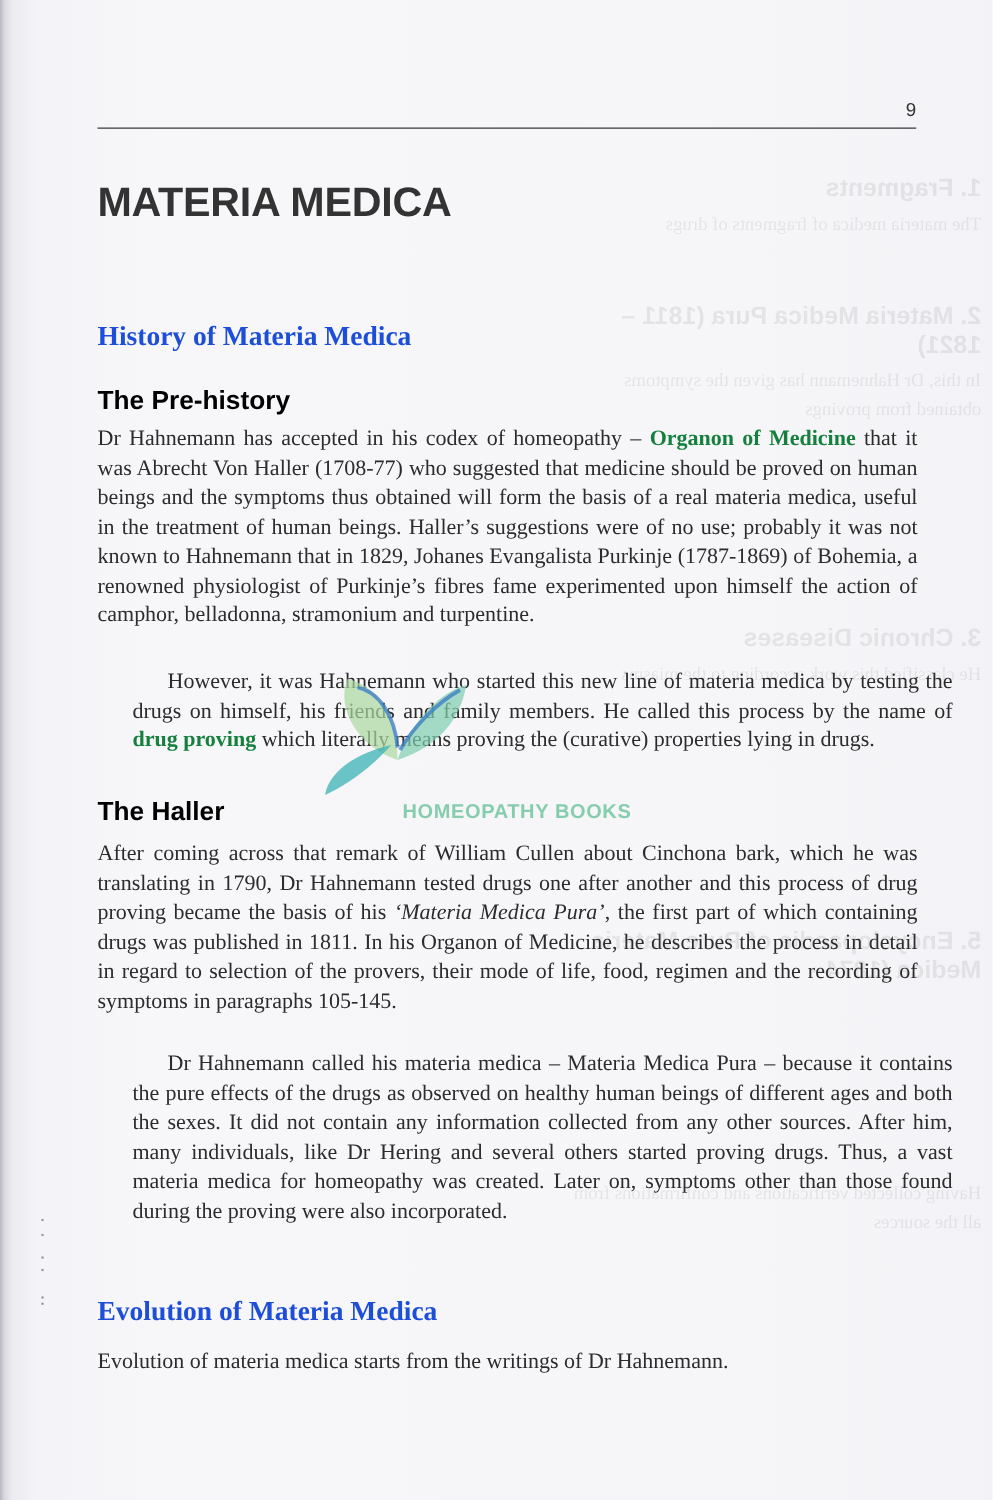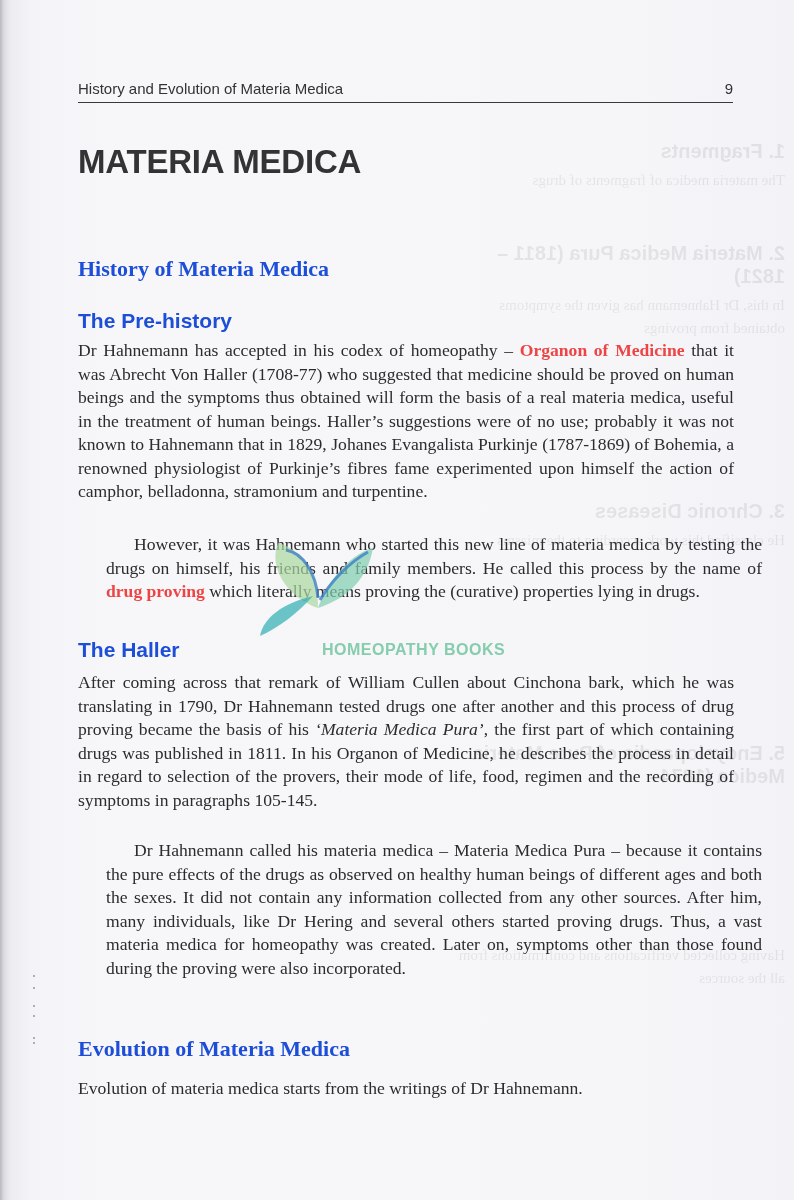--- a/index.html
+++ b/index.html
@@ -26,29 +26,29 @@
     position: absolute; top: 142px; left: 0; width: 640px;
     font-family: "Liberation Sans", sans-serif; font-weight: bold; font-size: 33px; line-height: 40px;
     color: #333; letter-spacing: -0.2px;
   }
   .h2 {
     position: absolute; left: 0;
     font-family: Liberation Serif, serif; font-weight: bold; font-size: 22px; color: #1d4ed8;
   }
   .h3 {
     position: absolute; left: 0;
-    font-family: "Liberation Sans", sans-serif; font-weight: bold; font-size: 21px; color: #1d4ed8;
+    font-family: "Liberation Sans", sans-serif; font-weight: bold; font-size: 21px; color: #000000;
   }
   .para {
     position: absolute; left: 0; width: 656px;
     font-family: "Liberation Serif", serif; font-size: 17.6px; line-height: 23.5px;
     text-align: justify; color: #2c2c2c; margin: 0;
   }
   .para.indent { text-indent: 28px; margin-left: 28px; }
-  .para b { font-weight: bold; color: #ef4444; }
+  .para b { font-weight: bold; color: #15803d; }
   .para i { font-style: italic; }
   .watermark { position: absolute; left: 258px; top: 538px; width: 290px; height: 130px; pointer-events: none; }
   .wm-popular {
     position: absolute; left: 58px; top: 62px;
     font-family: "Liberation Sans", sans-serif; font-weight: bold; font-size: 40px; letter-spacing: 1px;
     color: #3bb3b5; opacity: 0.92;
   }
   .wm-sub {
     position: absolute; left: 64px; top: 103px;
     font-family: "Liberation Sans", sans-serif; font-weight: bold; font-size: 16px; letter-spacing: 0.5px;
@@ -71,21 +71,20 @@
   <div>He classified this work according to the miasms</div>
   <div style="height:180px"></div>
   <div class="bh">5. Encyclopaedia of Pure Materia Medica (1874–</div>
   <div style="height:150px"></div>
   <div>Having collected verifications and confirmations from all the sources</div>
 </div>
 
 <div class="page">
 
   <div class="running-head">
-    <span class="title">History and Evolution of Materia Medica</span>
     <span class="pagenum">9</span>
   </div>
 
   <div class="chapter-title">
     <div>MATERIA MEDICA</div>
   </div>
 
   <div class="h2" style="top:256px">History of Materia Medica</div>
 
   <div class="h3" style="top:309px">The Pre-history</div>

